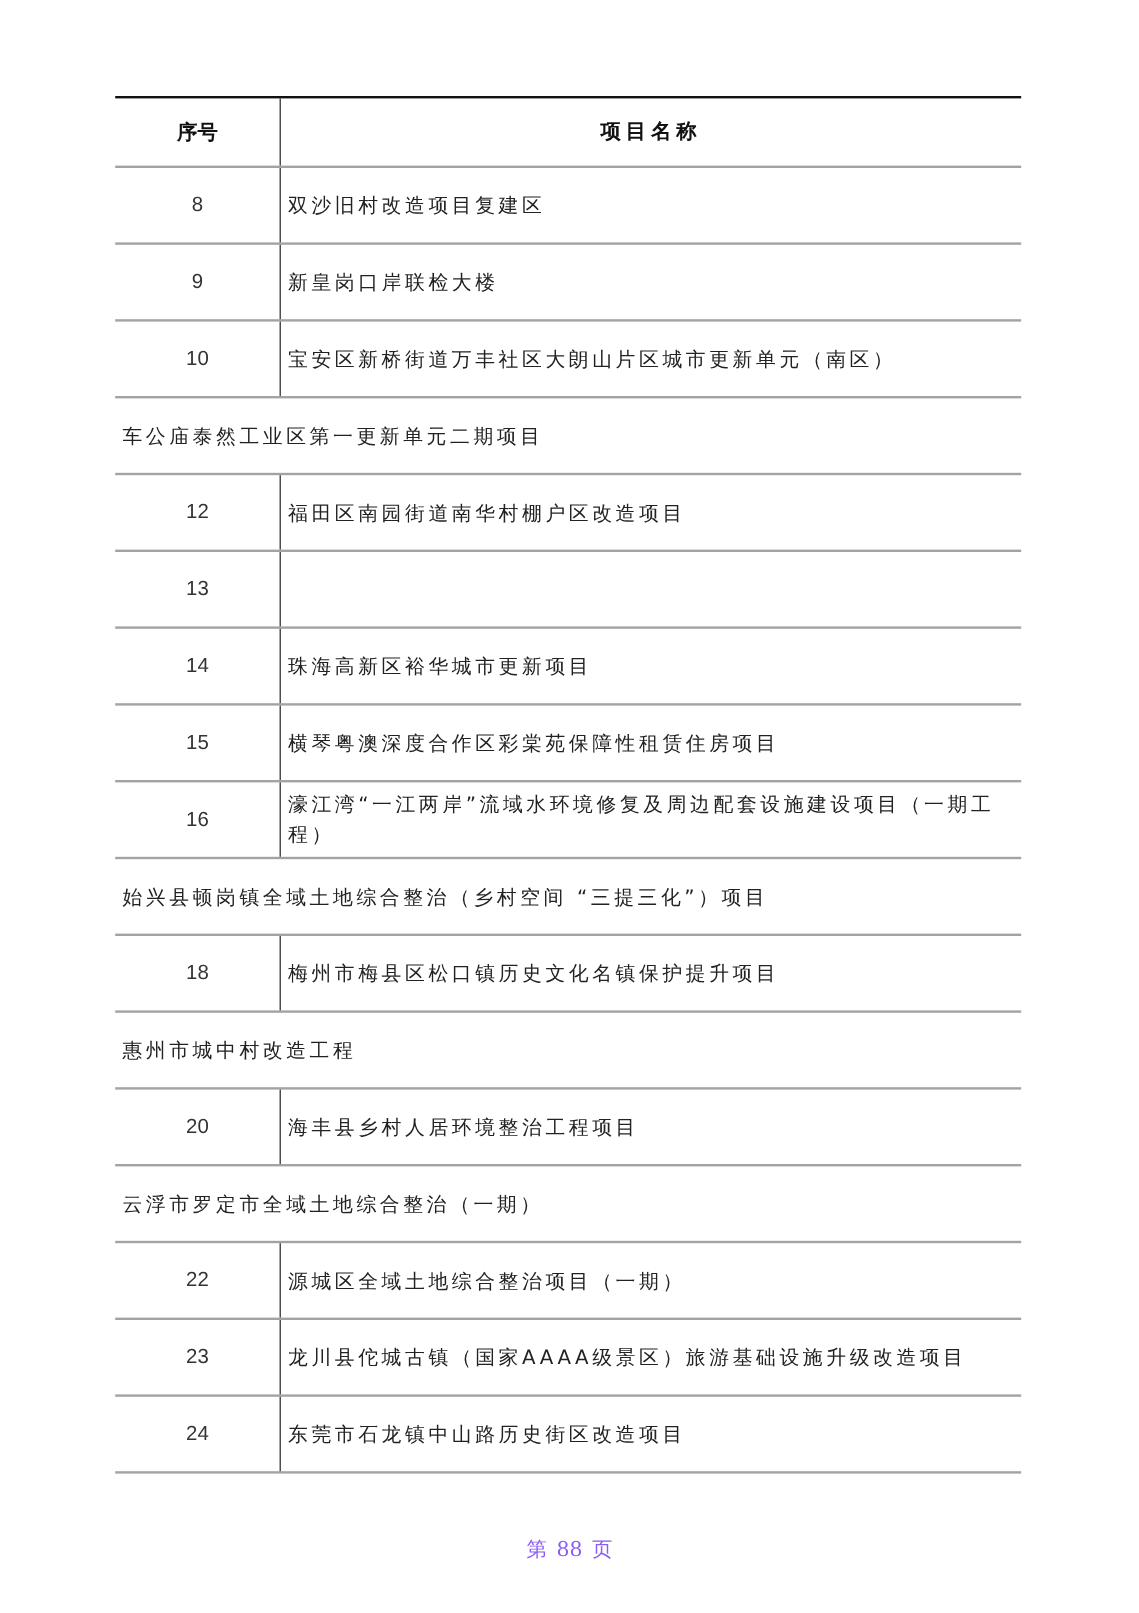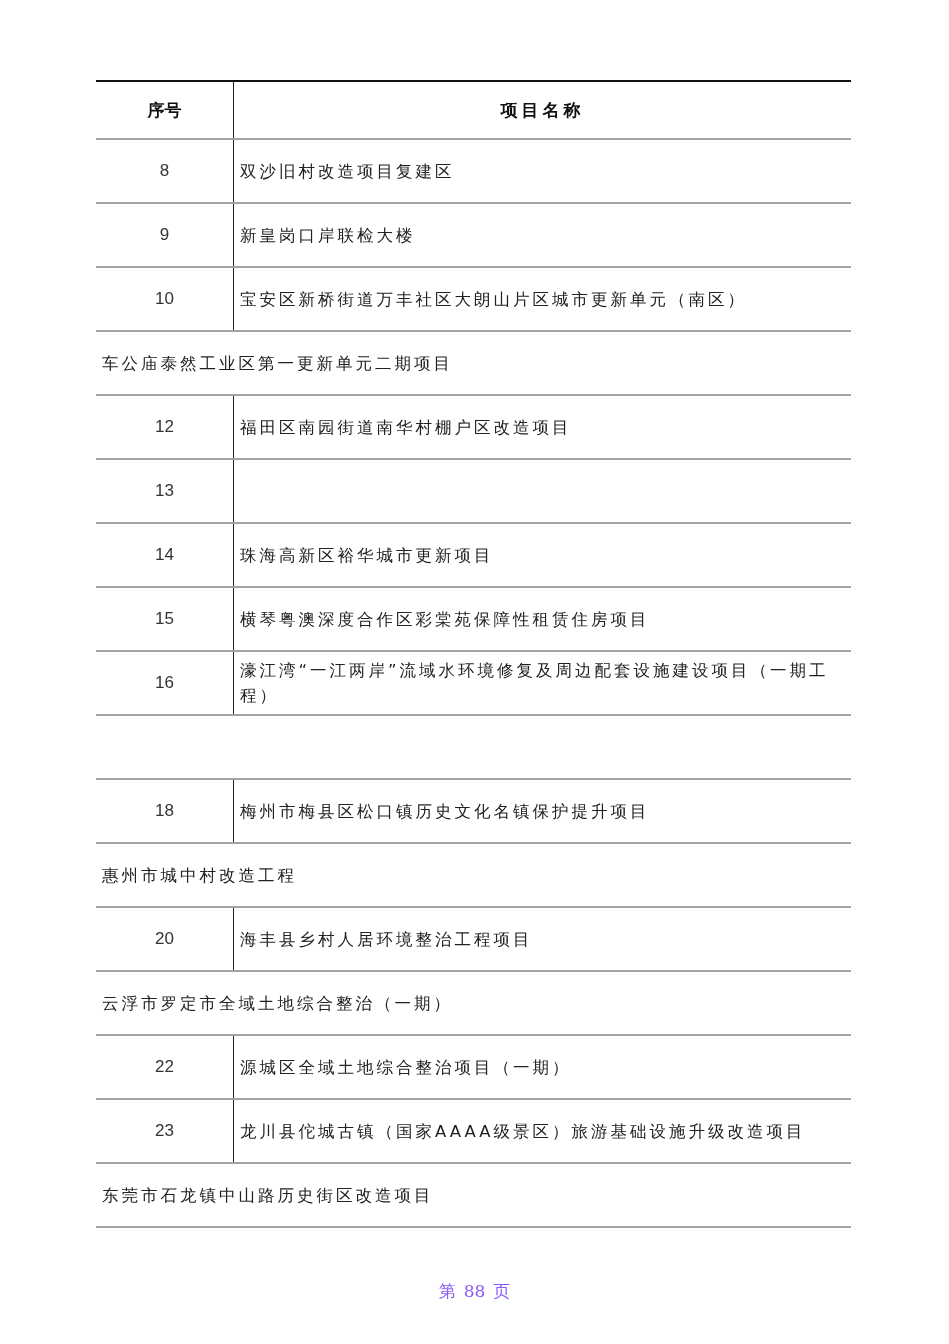--- a/index.html
+++ b/index.html
@@ -57,20 +57,21 @@
       </div>
       <div class="row">
         <div class="cell-no">15</div>
         <div class="cell-name">横琴粤澳深度合作区彩棠苑保障性租赁住房项目</div>
       </div>
       <div class="row">
         <div class="cell-no">16</div>
         <div class="cell-name">濠江湾“一江两岸”流域水环境修复及周边配套设施建设项目（一期工程）</div>
       </div>
       <div class="row">
+        <div class="cell-name">始兴县顿岗镇全域土地综合整治（乡村空间 “三提三化”）项目</div>
       </div>
       <div class="row">
         <div class="cell-no">18</div>
         <div class="cell-name">梅州市梅县区松口镇历史文化名镇保护提升项目</div>
       </div>
       <div class="row">
         <div class="cell-name">惠州市城中村改造工程</div>
       </div>
       <div class="row">
         <div class="cell-no">20</div>
@@ -81,20 +82,21 @@
       </div>
       <div class="row">
         <div class="cell-no">22</div>
         <div class="cell-name">源城区全域土地综合整治项目（一期）</div>
       </div>
       <div class="row">
         <div class="cell-no">23</div>
         <div class="cell-name">龙川县佗城古镇（国家AAAA级景区）旅游基础设施升级改造项目</div>
       </div>
       <div class="row">
+        <div class="cell-no">24</div>
         <div class="cell-name">东莞市石龙镇中山路历史街区改造项目</div>
       </div>
     </div>
 </div>
 
 <div class="footer">
   <span>第</span><span>88</span><span>页</span>
 </div>
 
 </body></html>

